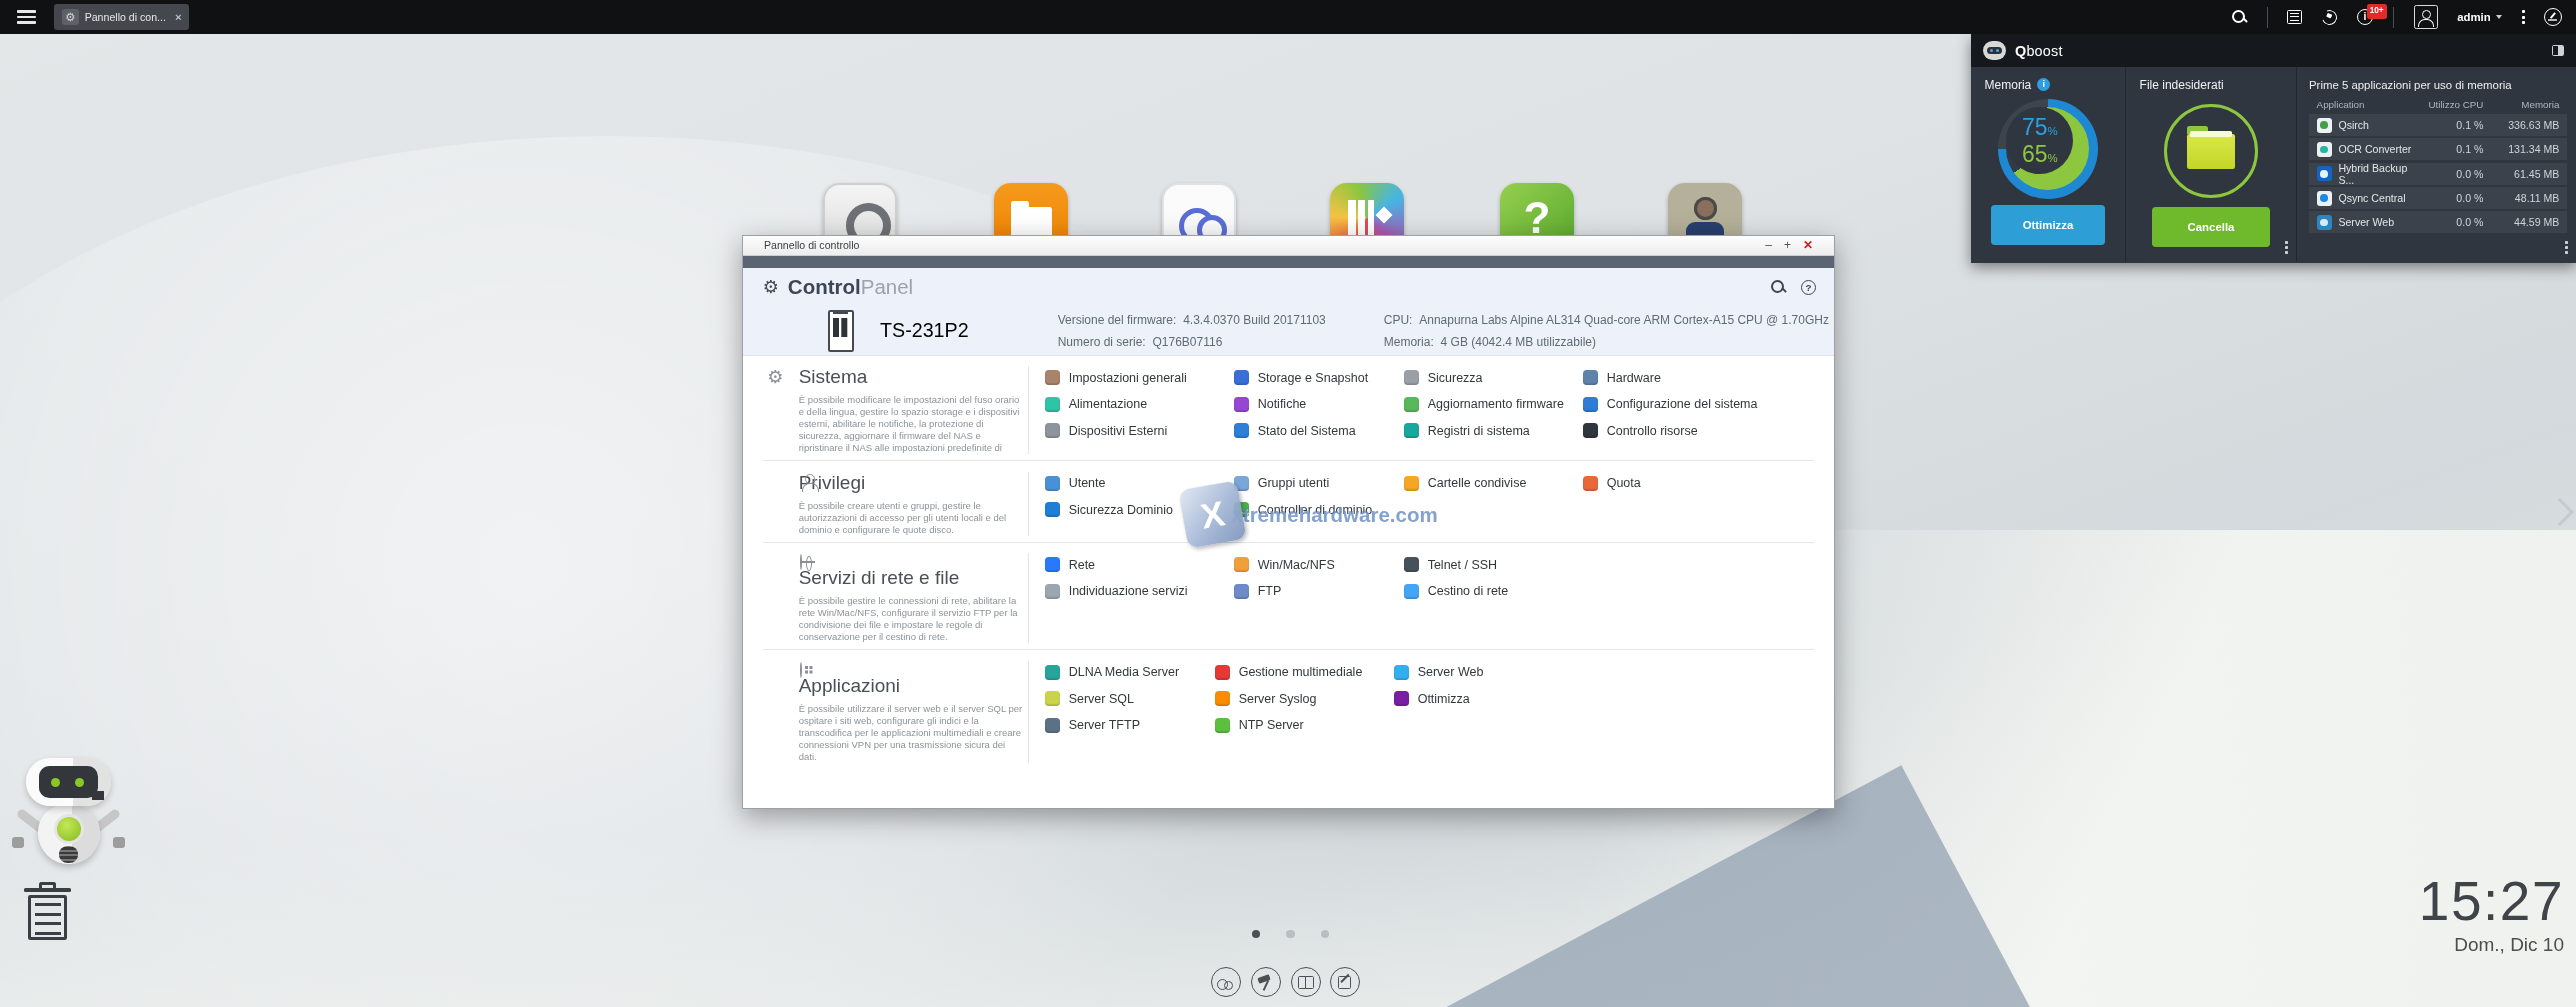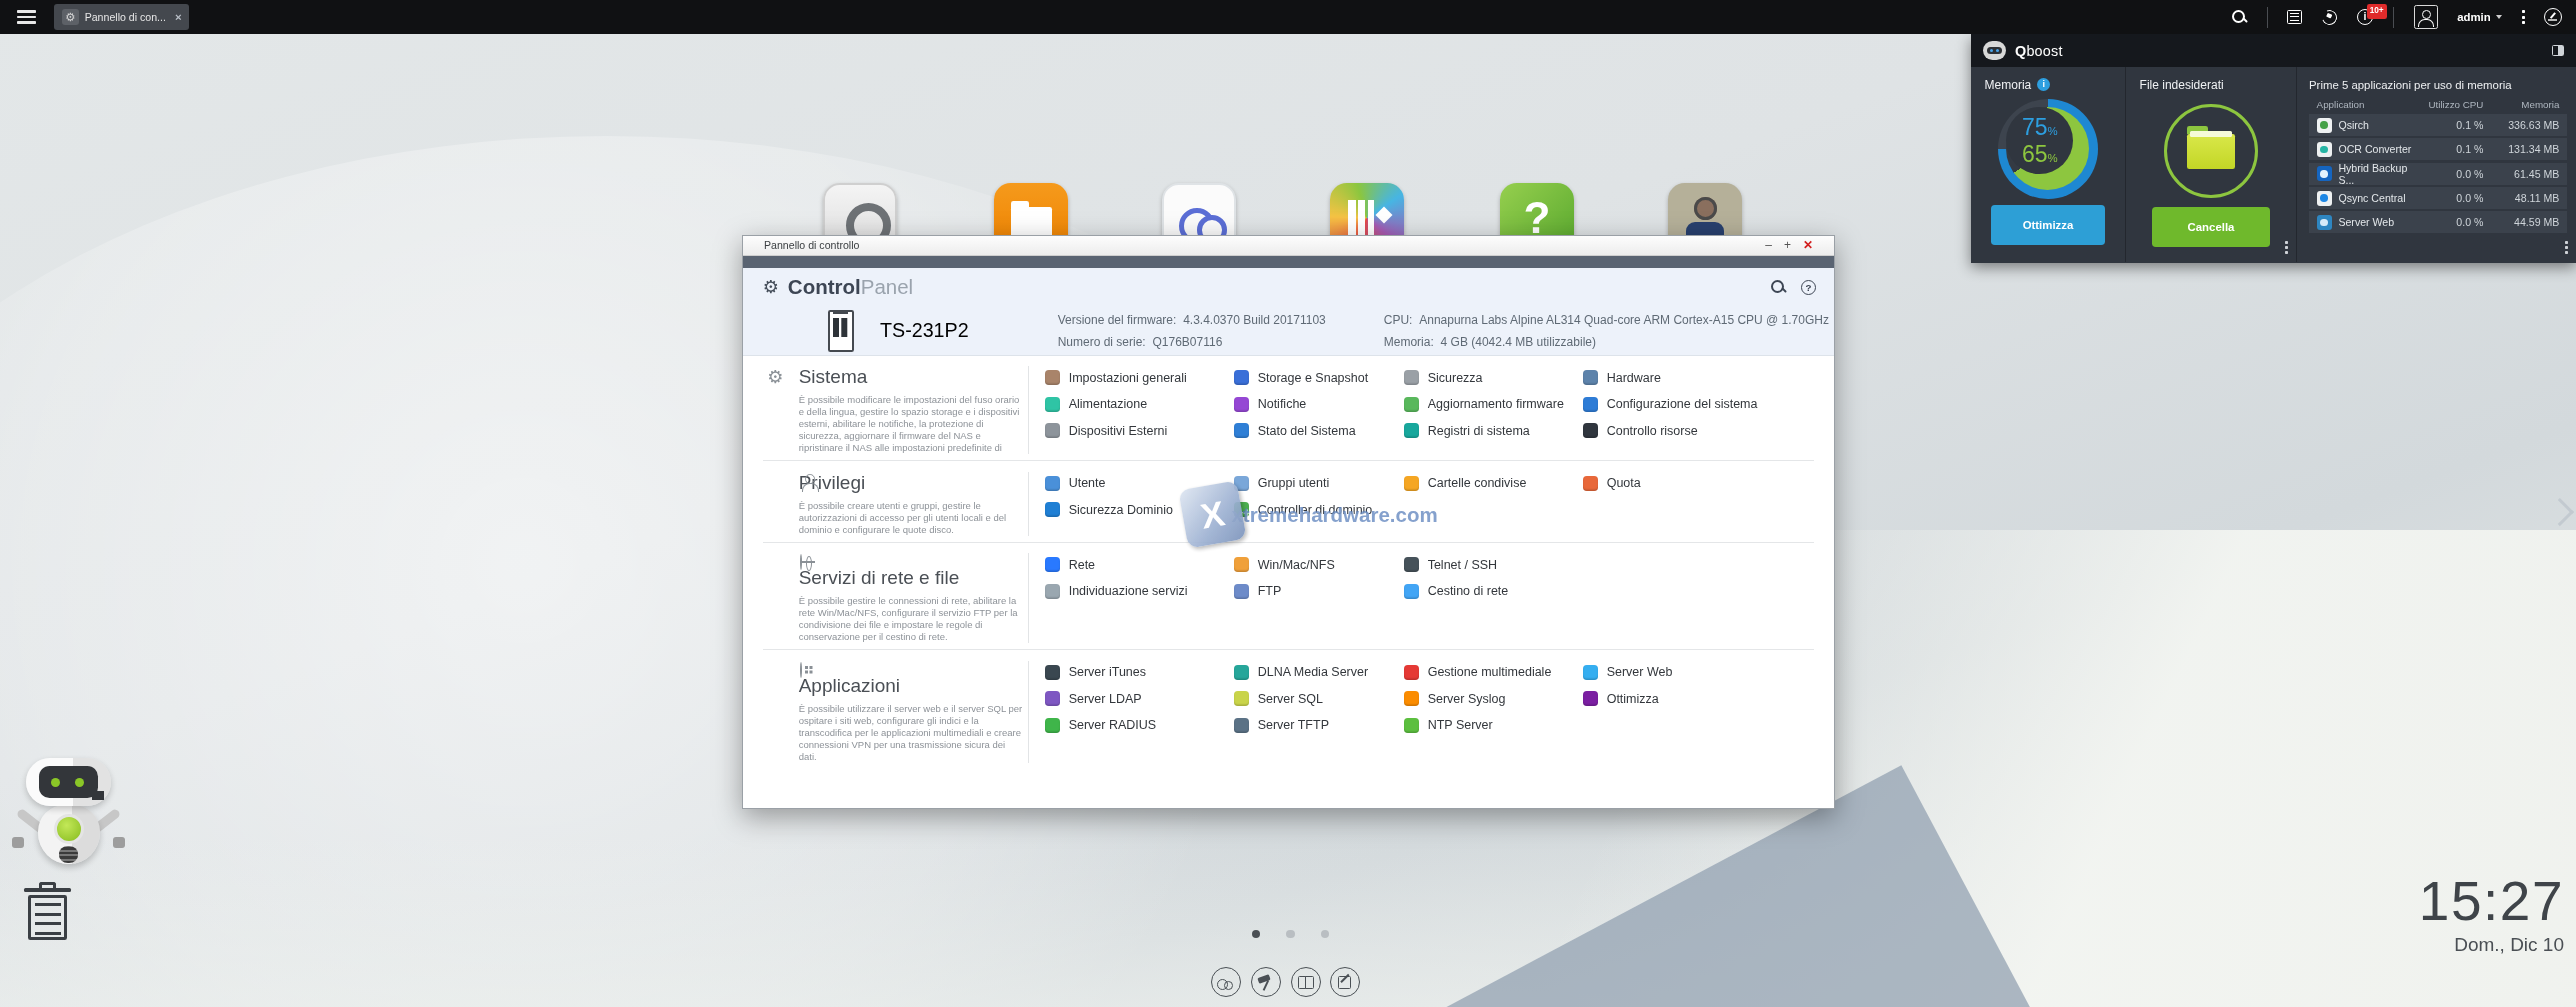--- a/index.html
+++ b/index.html
@@ -551,34 +551,20 @@
         </div>
       </div>
 
       <div class="section">
         <div class="sec-left">
           <span class="sec-icon g-grid"></span>
           <div class="sec-title">Applicazioni</div>
           <div class="sec-desc">È possibile utilizzare il server web e il server SQL per ospitare i siti web, configurare gli indici e la transcodifica per le applicazioni multimediali e creare connessioni VPN per una trasmissione sicura dei dati.</div>
         </div>
         <div class="sec-items">
-          <div class="sec-col sec-colw0">
-            <div class="item">
-                <span class="chip" style="background: rgb(58, 71, 80);"></span>
-                <span class="lbl">Server iTunes</span>
-              </div>
-            <div class="item">
-                <span class="chip" style="background: rgb(126, 87, 194);"></span>
-                <span class="lbl">Server LDAP</span>
-              </div>
-            <div class="item">
-                <span class="chip" style="background: rgb(63, 181, 74);"></span>
-                <span class="lbl">Server RADIUS</span>
-              </div>
-          </div>
           <div class="sec-col sec-colw1">
             <div class="item">
                 <span class="chip" style="background: rgb(38, 166, 154);"></span>
                 <span class="lbl">DLNA Media Server</span>
               </div>
             <div class="item">
                 <span class="chip" style="background: rgb(201, 212, 74);"></span>
                 <span class="lbl">Server SQL</span>
               </div>
             <div class="item">

